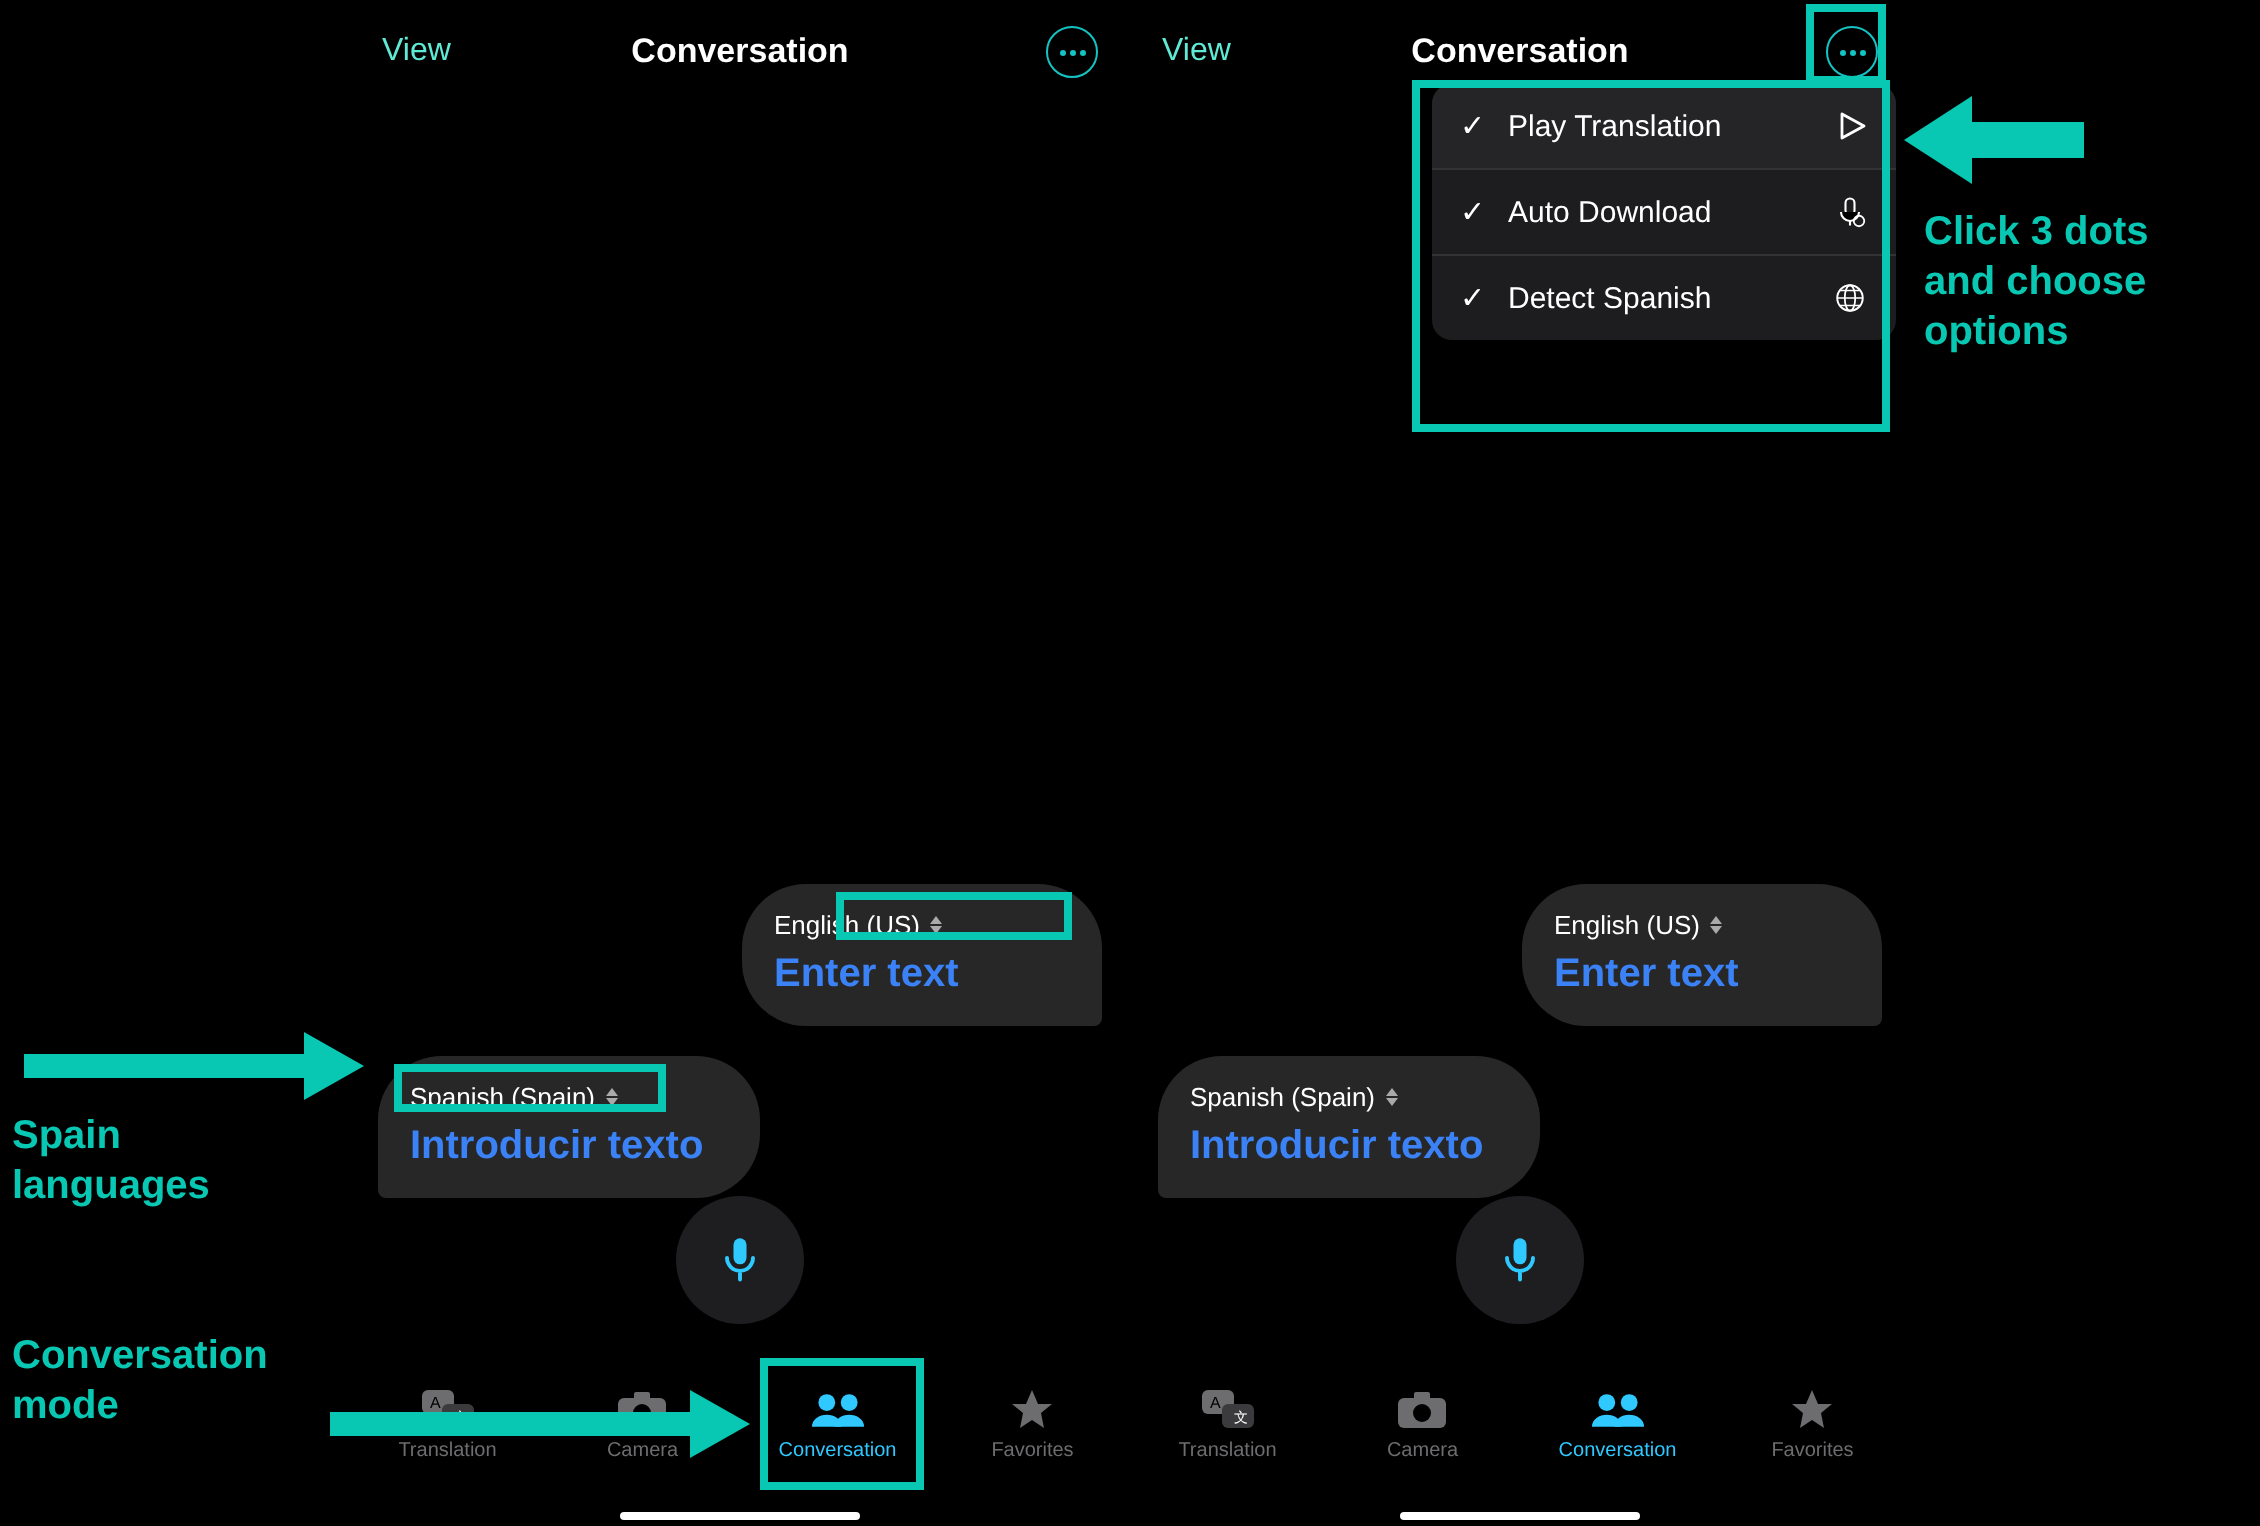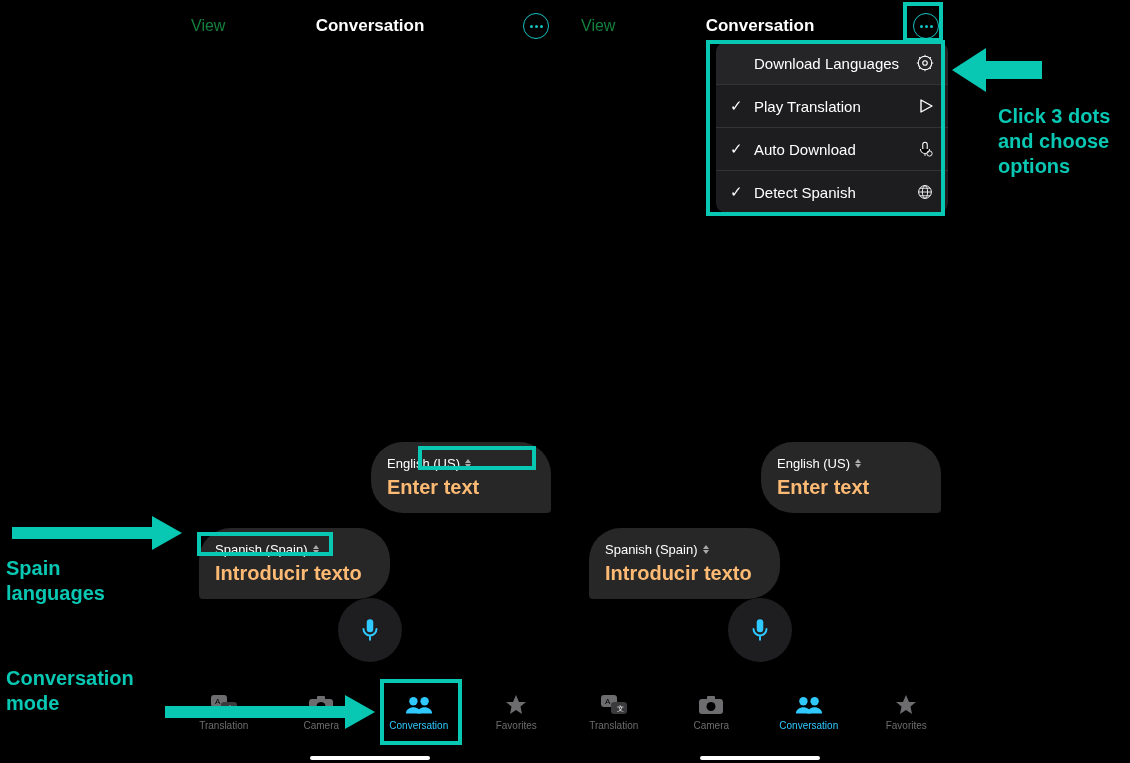--- a/index.html
+++ b/index.html
@@ -25,51 +25,51 @@
     position: absolute;
     top: 8px;
     left: 0;
     right: 0;
     height: 36px;
     display: flex;
     align-items: center;
     justify-content: space-between;
     padding: 0 16px;
   }
-  .topbar .view { color: #15803d; font-size: 16px; }
+  .topbar .view { color: #5eead4; font-size: 16px; }
   .topbar .title { color: #fff; font-size: 17px; font-weight: 600; position:absolute; left:0; right:0; text-align:center; pointer-events:none;}
   .topbar .more {
     width: 26px; height: 26px; border: 1.8px solid #14c3c3; border-radius: 50%;
     display: flex; align-items: center; justify-content: center;
     color: #14c3c3; font-size: 14px;
     position:relative; z-index:2;
   }
   .dot3 { display:flex; gap:2px; }
   .dot3 span { width:3px; height:3px; border-radius:50%; background:#14c3c3; display:block;}
 
   
   .bubble {
     position: absolute;
     background: #272727;
     border-radius: 32px;
     padding: 12px 28px 14px 16px;
     min-width: 180px;
   }
   .bubble.right { right: 14px; border-bottom-right-radius: 4px; }
-  .bubble.left  { left: 24px;  border-bottom-left-radius: 4px; }
+  .bubble.left  { left: 14px;  border-bottom-left-radius: 4px; }
   .lang-pill {
     display:inline-flex; align-items:center; gap:5px;
     font-size: 13px; color:#fff;
   }
   .updown {
     display:inline-flex; flex-direction:column; gap:1px; align-items:center;
   }
   .updown::before { content:""; width:0;height:0;border-left:3px solid transparent;border-right:3px solid transparent;border-bottom:4px solid #aaa;}
   .updown::after  { content:""; width:0;height:0;border-left:3px solid transparent;border-right:3px solid transparent;border-top:4px solid #aaa;}
-  .placeholder { color:#fdba74; font-size:20px; font-weight:600; margin-top:4px;}
+  .placeholder { color:#3b82f6; font-size:20px; font-weight:600; margin-top:4px;}
 
   
   .mic {
     position:absolute;
     width:64px; height:64px; border-radius:50%;
     background:#1e1e20;
     display:flex; align-items:center; justify-content:center;
     left:50%; transform:translateX(-50%);
     top: 598px;
   }
@@ -221,31 +221,20 @@
     <span class="more">
         <span class="dot3">
           <span></span>
           <span></span>
           <span></span>
         </span>
       </span>
   </div>
 
   <div class="options-menu">
-    <div class="opt-row">
-      <span class="lead">
-          <span class="chk"></span>
-          <span>Download Languages</span>
-        </span>
-      <svg width="18" height="18" viewBox="0 0 24 24">
-          <circle cx="12" cy="12" r="9" stroke="#fff" stroke-width="1.5" fill="none"></circle>
-          <circle cx="12" cy="12" r="3" stroke="#fff" stroke-width="1.5" fill="none"></circle>
-          <path d="M12 1v3M12 20v3M1 12h3M20 12h3M4 4l2 2M18 18l2 2M20 4l-2 2M4 20l2-2" stroke="#fff" stroke-width="1.2"></path>
-        </svg>
-    </div>
     <div class="opt-row">
       <span class="lead">
           <span class="chk">✓</span>
           <span>Play Translation</span>
         </span>
       <svg width="16" height="16" viewBox="0 0 16 16">
           <path d="M3 2l11 6-11 6z" stroke="#fff" stroke-width="1.4" fill="none" stroke-linejoin="round"></path>
         </svg>
     </div>
     <div class="opt-row">
@@ -356,15 +345,15 @@
 </svg>
 <svg class="arrow-left" style="left:952px; top:48px;" width="90" height="44" viewBox="0 0 90 44">
   <path d="M34 0 L0 22 L34 44 Z" fill="#08c7b3"></path>
   <rect x="34" y="13" width="56" height="18" fill="#08c7b3"></rect>
 </svg>
 
 <div class="annot" style="left:6px; top:556px; white-space:pre;">Spain
 languages</div>
 <div class="annot" style="left:6px; top:666px; white-space:pre;">Conversation
 mode</div>
-<div class="annot" style="left:962px; top:104px; white-space:pre;margin-left:36px;">Click 3 dots
+<div class="annot" style="left:962px; top:104px; white-space:pre;">Click 3 dots
 and choose
 options</div>
 
 </body></html>

